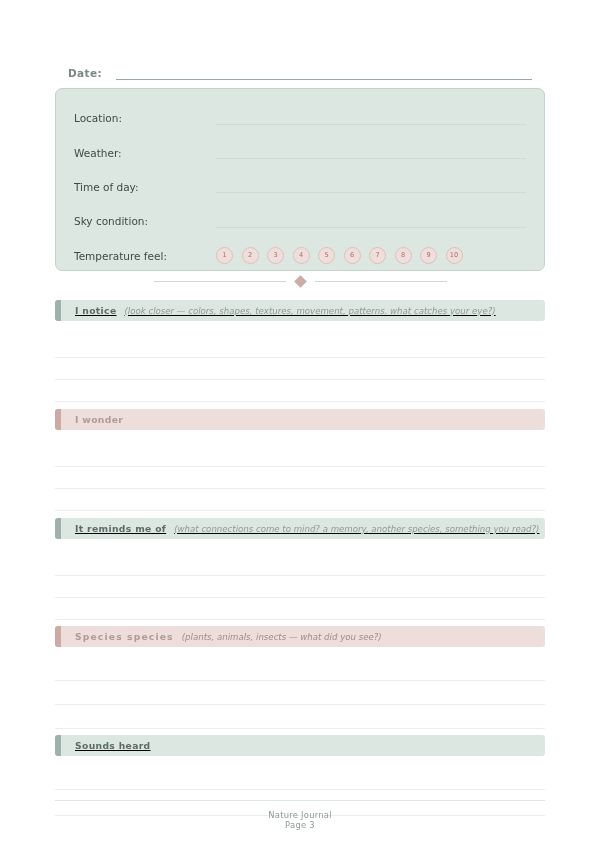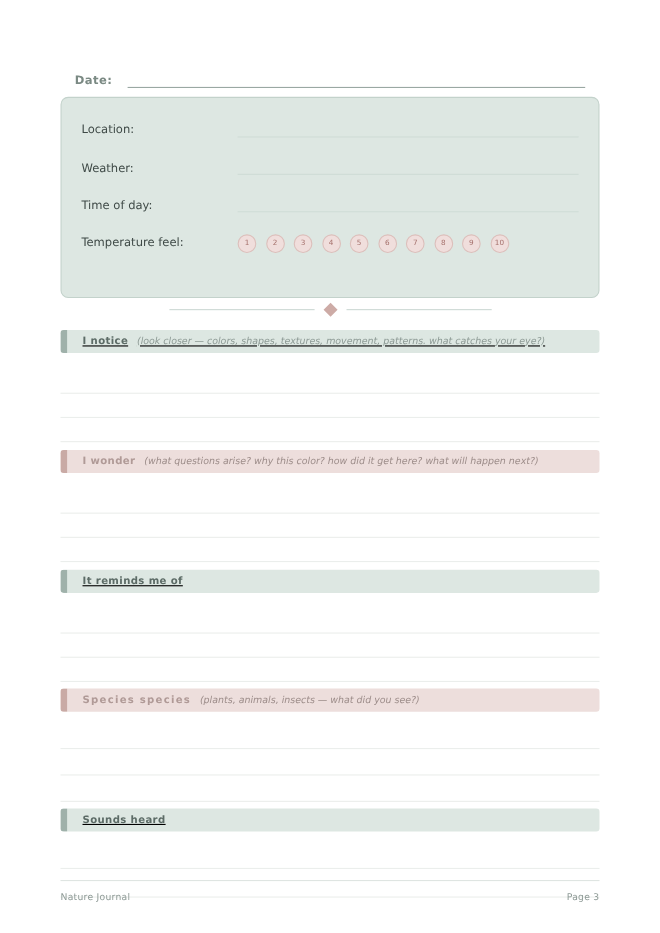--- a/index.html
+++ b/index.html
@@ -170,22 +170,22 @@
 
   
   .footer {
     position: absolute;
     left: 55px;
     top: 800px;
     width: 490px;
     padding-top: 9px;
     border-top: 1px solid #dfe5e2;
     display: flex;
-    justify-content: space-between;
-    align-items: center;
+    align-items: center;
+    flex-direction: column;
   }
   .footer span {
     font-size: 8.4px;
     color: #8e9a96;
     letter-spacing: 0.25px;
   }
 </style>
 </head>
 <body>
 
@@ -200,20 +200,24 @@
       <div class="info-row">
         <div class="info-label">Location:</div>
         <div class="info-fill"></div>
       </div>
       <div class="info-row">
         <div class="info-label">Weather:</div>
         <div class="info-fill"></div>
       </div>
       <div class="info-row">
         <div class="info-label">Time of day:</div>
+        <div class="info-fill"></div>
+      </div>
+      <div class="info-row">
+        <div class="info-label">Sky condition:</div>
         <div class="info-fill"></div>
       </div>
       <div class="info-row">
         <div class="info-label">Temperature feel:</div>
         <div class="temp-scale">
           <div class="temp-dot">1</div>
           <div class="temp-dot">2</div>
           <div class="temp-dot">3</div>
           <div class="temp-dot">4</div>
           <div class="temp-dot">5</div>
@@ -242,32 +246,32 @@
         <div class="rules" style="position: relative; height: 0px;">
           <div class="rule" style="position: absolute; left: 0px; right: 0px; top: 28px;"></div>
           <div class="rule" style="position: absolute; left: 0px; right: 0px; top: 50px;"></div>
           <div class="rule" style="position: absolute; left: 0px; right: 0px; top: 72px;"></div>
         </div>
       </div>
       <div class="section" style="top: 409px;">
         <div class="sec-head rose">
           <div class="accent"></div>
           <div class="sec-title">I wonder</div>
-          <div class="sec-hint">(what questions arise? why this color? how did it get here? what will happen next?)</div>
         </div>
         <div class="rules" style="position: relative; height: 0px;">
           <div class="rule" style="position: absolute; left: 0px; right: 0px; top: 28px;"></div>
           <div class="rule" style="position: absolute; left: 0px; right: 0px; top: 50px;"></div>
           <div class="rule" style="position: absolute; left: 0px; right: 0px; top: 72px;"></div>
         </div>
       </div>
       <div class="section" style="top: 518px;">
         <div class="sec-head sage">
           <div class="accent"></div>
           <div class="sec-title">It reminds me of</div>
+          <div class="sec-hint">(what connections come to mind? a memory, another species, something you read?)</div>
         </div>
         <div class="rules" style="position: relative; height: 0px;">
           <div class="rule" style="position: absolute; left: 0px; right: 0px; top: 28px;"></div>
           <div class="rule" style="position: absolute; left: 0px; right: 0px; top: 50px;"></div>
           <div class="rule" style="position: absolute; left: 0px; right: 0px; top: 72px;"></div>
         </div>
       </div>
       <div class="section" style="top: 626px;">
         <div class="sec-head rose">
           <div class="accent"></div>

